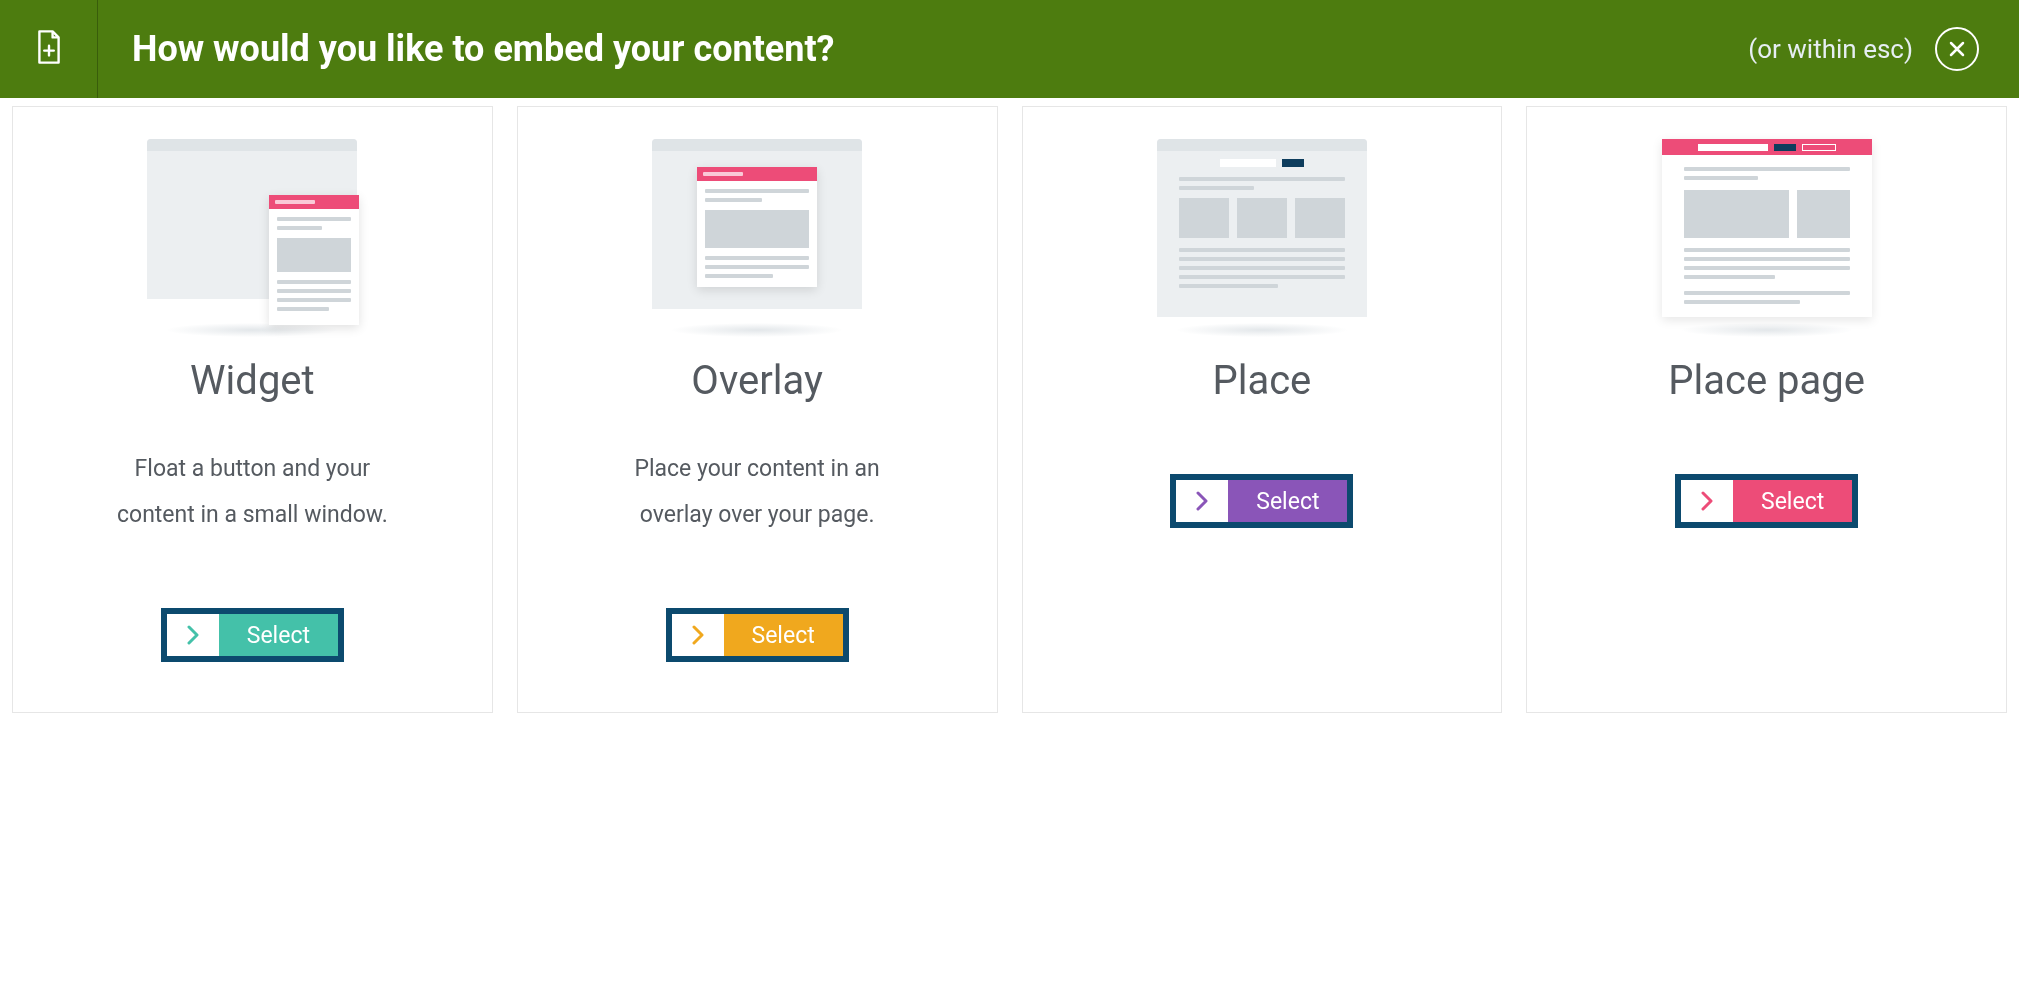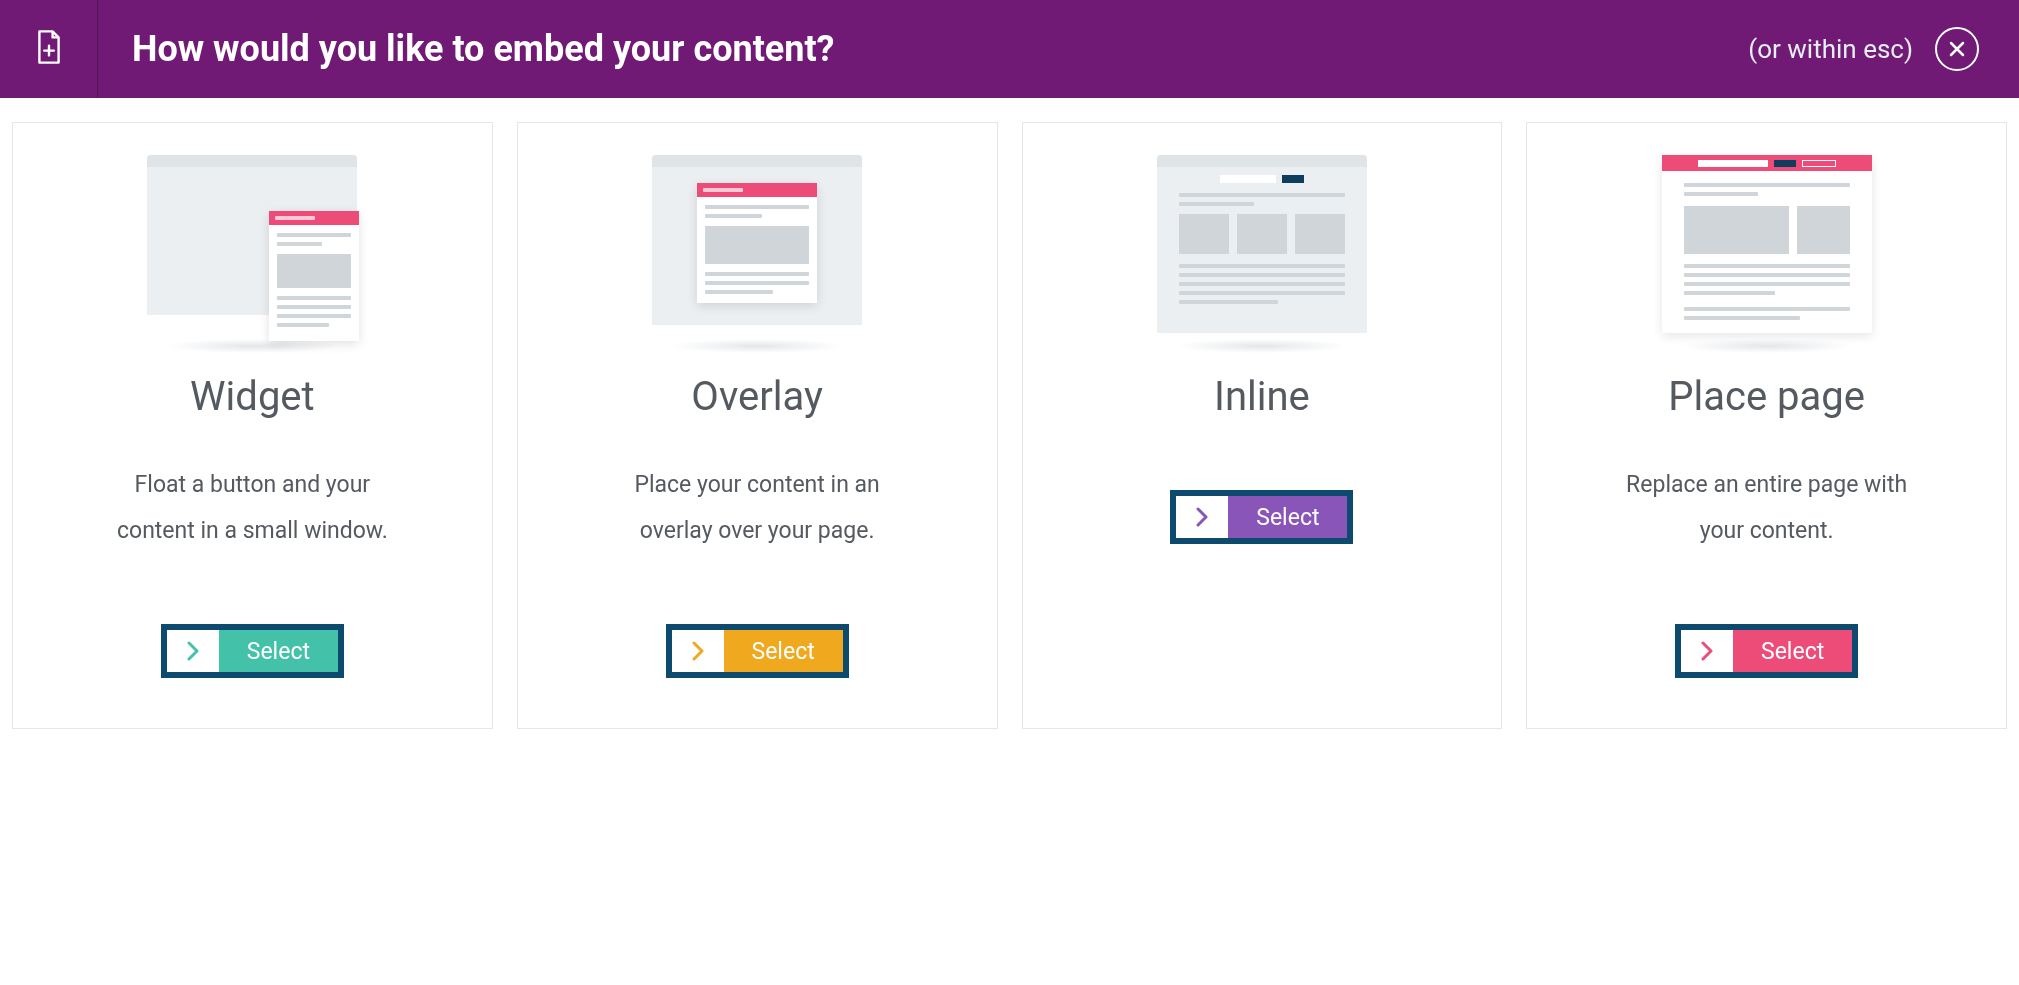--- a/index.html
+++ b/index.html
@@ -3,21 +3,21 @@
 <meta charset="utf-8">
 <style>
   * { box-sizing: border-box; margin: 0; padding: 0; }
   body {
     font-family: -apple-system, BlinkMacSystemFont, "Segoe UI", Roboto, "Helvetica Neue", Arial, sans-serif;
     background: #ffffff;
     color: #555;
   }
   
   .header {
-    background: #701a75;
+    background: #4d7c0f;
     color: #ffffff;
     display: flex;
     align-items: center;
     height: 98px;
     padding: 0 40px 0 0;
   }
   .header-icon-box {
     width: 98px;
     height: 98px;
     display: flex;
@@ -44,21 +44,21 @@
     border-radius: 50%;
     display:flex;align-items:center;justify-content:center;
     cursor:pointer;
   }
   .close-btn svg { display:block; }
 
   
   .cards {
     display: flex;
     gap: 24px;
-    padding: 24px 12px;
+    padding: 8px 12px;
     width: 100%;
   }
   .card {
     flex: 1;
     border: 1px solid #e6e6e6;
     background: #fff;
     padding: 32px 30px 50px 30px;
     display: flex;
     flex-direction: column;
     align-items: center;
@@ -271,21 +271,21 @@
             <div class="grayline" style="width:100%;margin-bottom:5px;"></div>
             <div class="grayline" style="width:100%;margin-bottom:5px;"></div>
             <div class="grayline" style="width:100%;margin-bottom:5px;"></div>
             <div class="grayline" style="width:100%;margin-bottom:5px;"></div>
             <div class="grayline" style="width:60%;"></div>
           </div>
         </div>
       </div>
       <div class="shadow-ellipse"></div>
     </div>
-    <div class="card-title">Inline</div>
+    <div class="card-title">Place</div>
     <div class="select-btn">
       <span class="chev">
         <svg width="16" height="20" viewBox="0 0 16 20">
             <path d="M4 2 L12 10 L4 18" class="purple-stroke" stroke-width="3" fill="none" stroke-linecap="round" stroke-linejoin="round"></path>
           </svg>
       </span>
       <span class="lbl purple">Select</span>
     </div>
   </div>
 
@@ -310,21 +310,20 @@
             <div class="grayline" style="width:100%;margin-bottom:5px;"></div>
             <div class="grayline" style="width:55%;margin-bottom:12px;"></div>
             <div class="grayline" style="width:100%;margin-bottom:5px;"></div>
             <div class="grayline" style="width:70%;"></div>
           </div>
         </div>
       </div>
       <div class="shadow-ellipse"></div>
     </div>
     <div class="card-title">Place page</div>
-    <div class="card-desc">Replace an entire page with your content.</div>
     <div class="select-btn">
       <span class="chev">
         <svg width="16" height="20" viewBox="0 0 16 20">
             <path d="M4 2 L12 10 L4 18" class="pink-stroke" stroke-width="3" fill="none" stroke-linecap="round" stroke-linejoin="round"></path>
           </svg>
       </span>
       <span class="lbl pink">Select</span>
     </div>
   </div>
 

